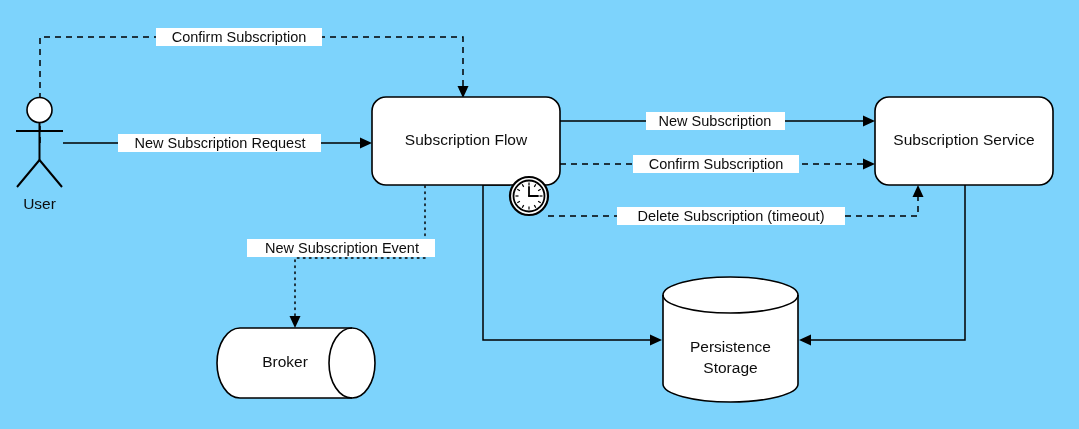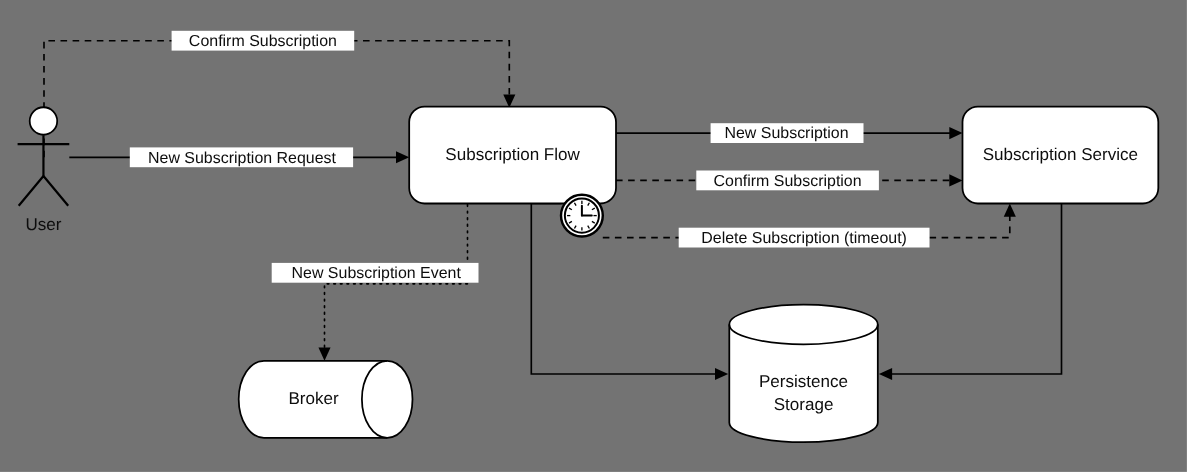--- a/index.html
+++ b/index.html
@@ -7,21 +7,21 @@
     padding: 0;
     background: #ffffff;
   }
   body {
     font-family: "Liberation Sans", sans-serif;
   }
   #diagram-root {
     position: relative;
     width: 1079px;
     height: 429px;
-    background: #737373;
+    background: #7dd3fc;
     overflow: hidden;
   }
   svg.canvas {
     display: block;
     width: 1079px;
     height: 429px;
   }
   .shape-stroke {
     fill: #ffffff;
     stroke: #000000;

